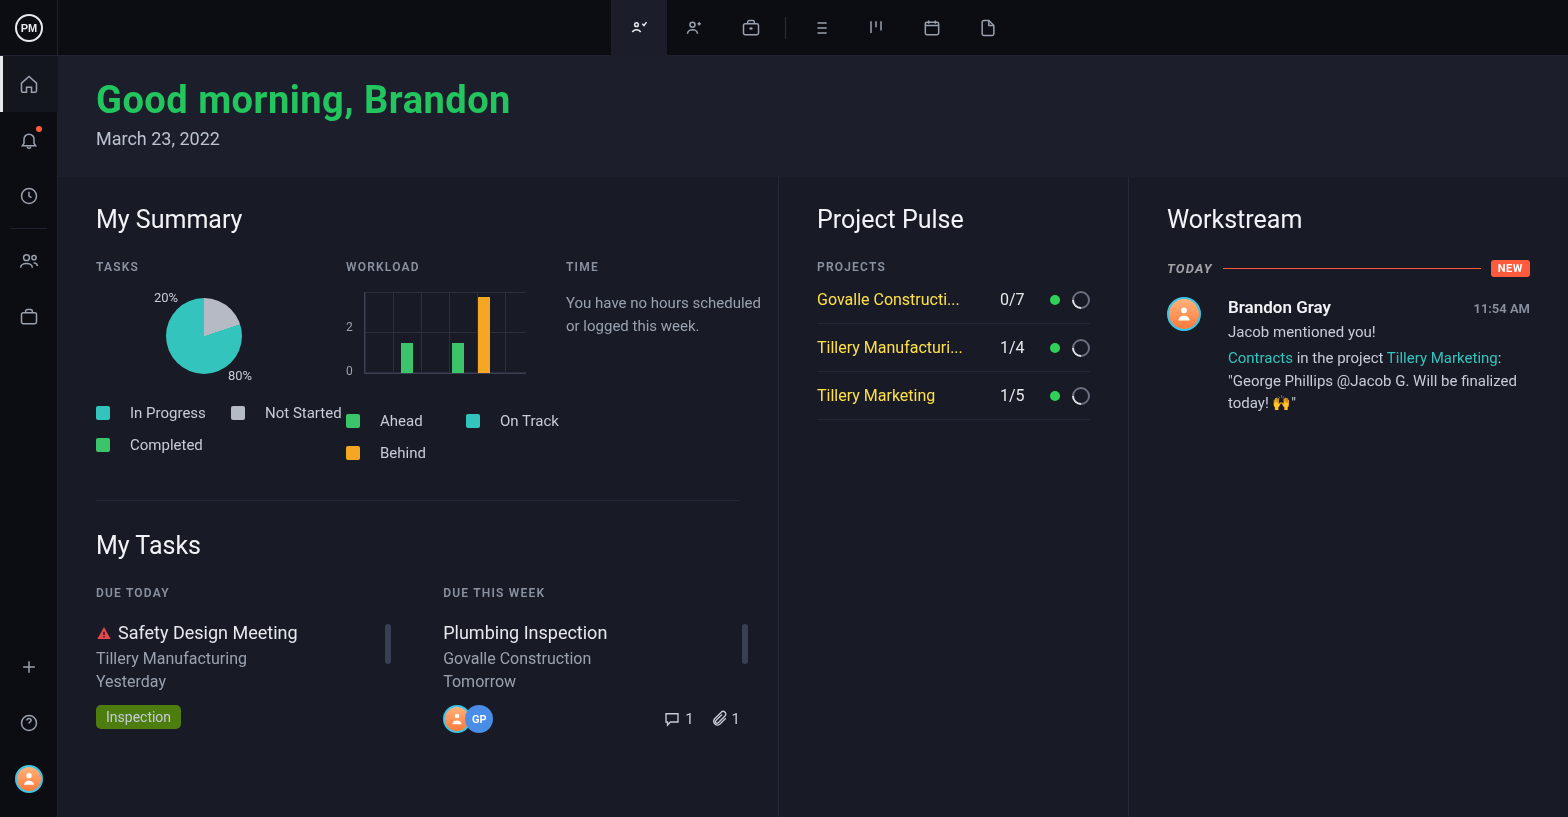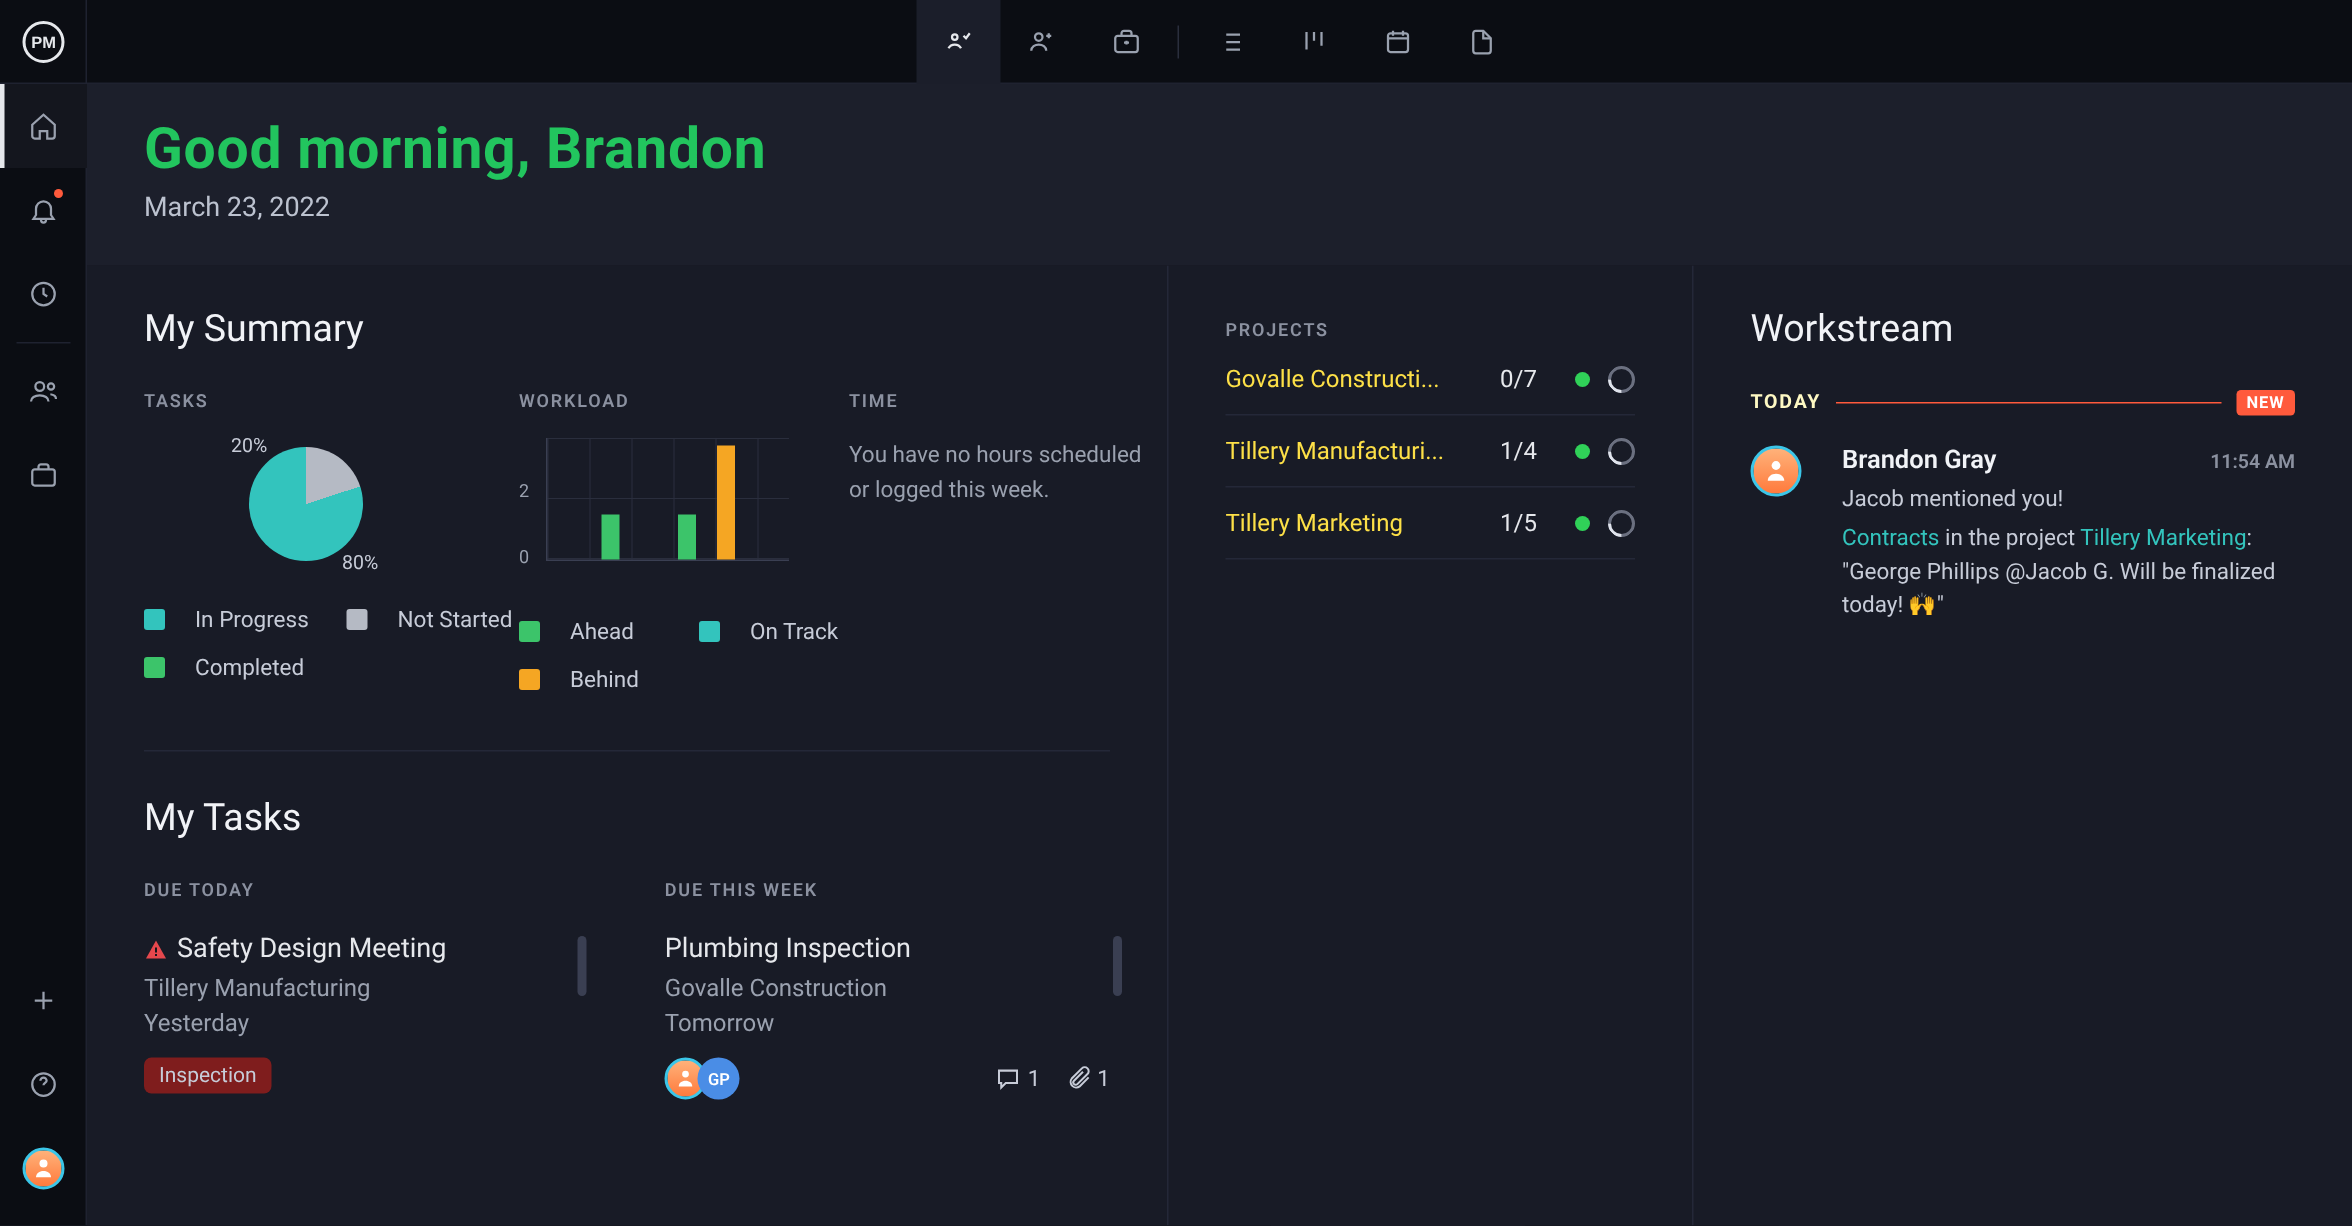--- a/index.html
+++ b/index.html
@@ -120,21 +120,21 @@
   .time-text { font-size:15px; color:#9aa1af; line-height:1.5; }
 
   .summary-divider { height:1px; background:#242838; margin:38px 0 30px 0;}
 
   
   .tasks-row { display:flex; gap:60px; position:relative;}
   .task-col { width:300px; position:relative;}
   .task-col .label-sm { margin-bottom:22px; display:block;}
   .task-title { font-size:18px; color:#e6e8ec; margin-bottom:6px; display:flex; align-items:center; gap:6px;}
   .task-sub { font-size:16px; color:#9aa1af; margin-bottom:4px;}
-  .tag { display:inline-block; background:#7f1d1d; color:#c7ccd8; font-size:14px; padding:4px 10px; border-radius:5px; margin-top:10px;}
+  .tag { display:inline-block; background:#4d7c0f; color:#c7ccd8; font-size:14px; padding:4px 10px; border-radius:5px; margin-top:10px;}
   .task-scroll { position:absolute; right:-8px; top:38px; width:6px; height:40px; background:#3a3f52; border-radius:3px;}
 
   .task-meta-row { display:flex; align-items:center; margin-top:14px; gap:8px;}
   .avatars { display:flex; }
   .avatars .av { width:28px;height:28px;border-radius:50%; margin-right:-6px; display:flex;align-items:center;justify-content:center;font-size:11px;font-weight:600;color:#fff;}
   .meta-right { margin-left:auto; display:flex; gap:16px; color:#c7ccd8; font-size:15px; align-items:center;}
   .meta-right span{display:flex;align-items:center;gap:4px;}
 
   
   .proj-row {
@@ -147,21 +147,21 @@
   .dot-green { width:10px;height:10px;border-radius:50%; background:#30d158;}
   .ring {
     width:18px;height:18px;border-radius:50%;
     border:2.5px solid #6b7080; border-left-color:#dfe3ec;
     transform:rotate(-45deg);
   }
   .pulse-head{ display:block; margin:8px 0 10px 0;}
 
   
   .ws-ruler { display:flex; align-items:center; gap:10px; margin:10px 0 20px 0;}
-  .ws-today { color:#fef9c3; font-size:13px; font-weight:700; letter-spacing:1.2px;}
+  .ws-today { color:#a3a3a3; font-size:13px; font-weight:700; letter-spacing:1.2px;font-style:italic;}
   .ws-line { flex:1; height:1px; background:#ff5a3c;}
   .ws-new { background:#ff5a3c; color:#fff; font-size:11px; font-weight:700; padding:2px 7px; border-radius:3px; letter-spacing:.6px;}
 
   .ws-item { display:flex; gap:27px; }
   .ws-avatar {
     width:34px;height:34px;border-radius:50%;
     background:linear-gradient(#ffb27a,#ff7a3c);
     border:2px solid #3bc6e8; flex:0 0 auto;
     display:flex;align-items:center;justify-content:center;
   }
@@ -417,20 +417,21 @@
                   <span>1</span>
                 </span>
               </div>
             </div>
           </div>
         </div>
       </div>
     </div>
 
     <div class="panel">
+      <h2>Project Pulse</h2>
       <span class="label-sm pulse-head">PROJECTS</span>
 
       <div class="proj-row">
         <div class="proj-name">Govalle Constructi...</div>
         <div class="proj-count">0/7</div>
         <div class="dot-green"></div>
         <div class="ring"></div>
       </div>
       <div class="proj-row">
         <div class="proj-name">Tillery Manufacturi...</div>

